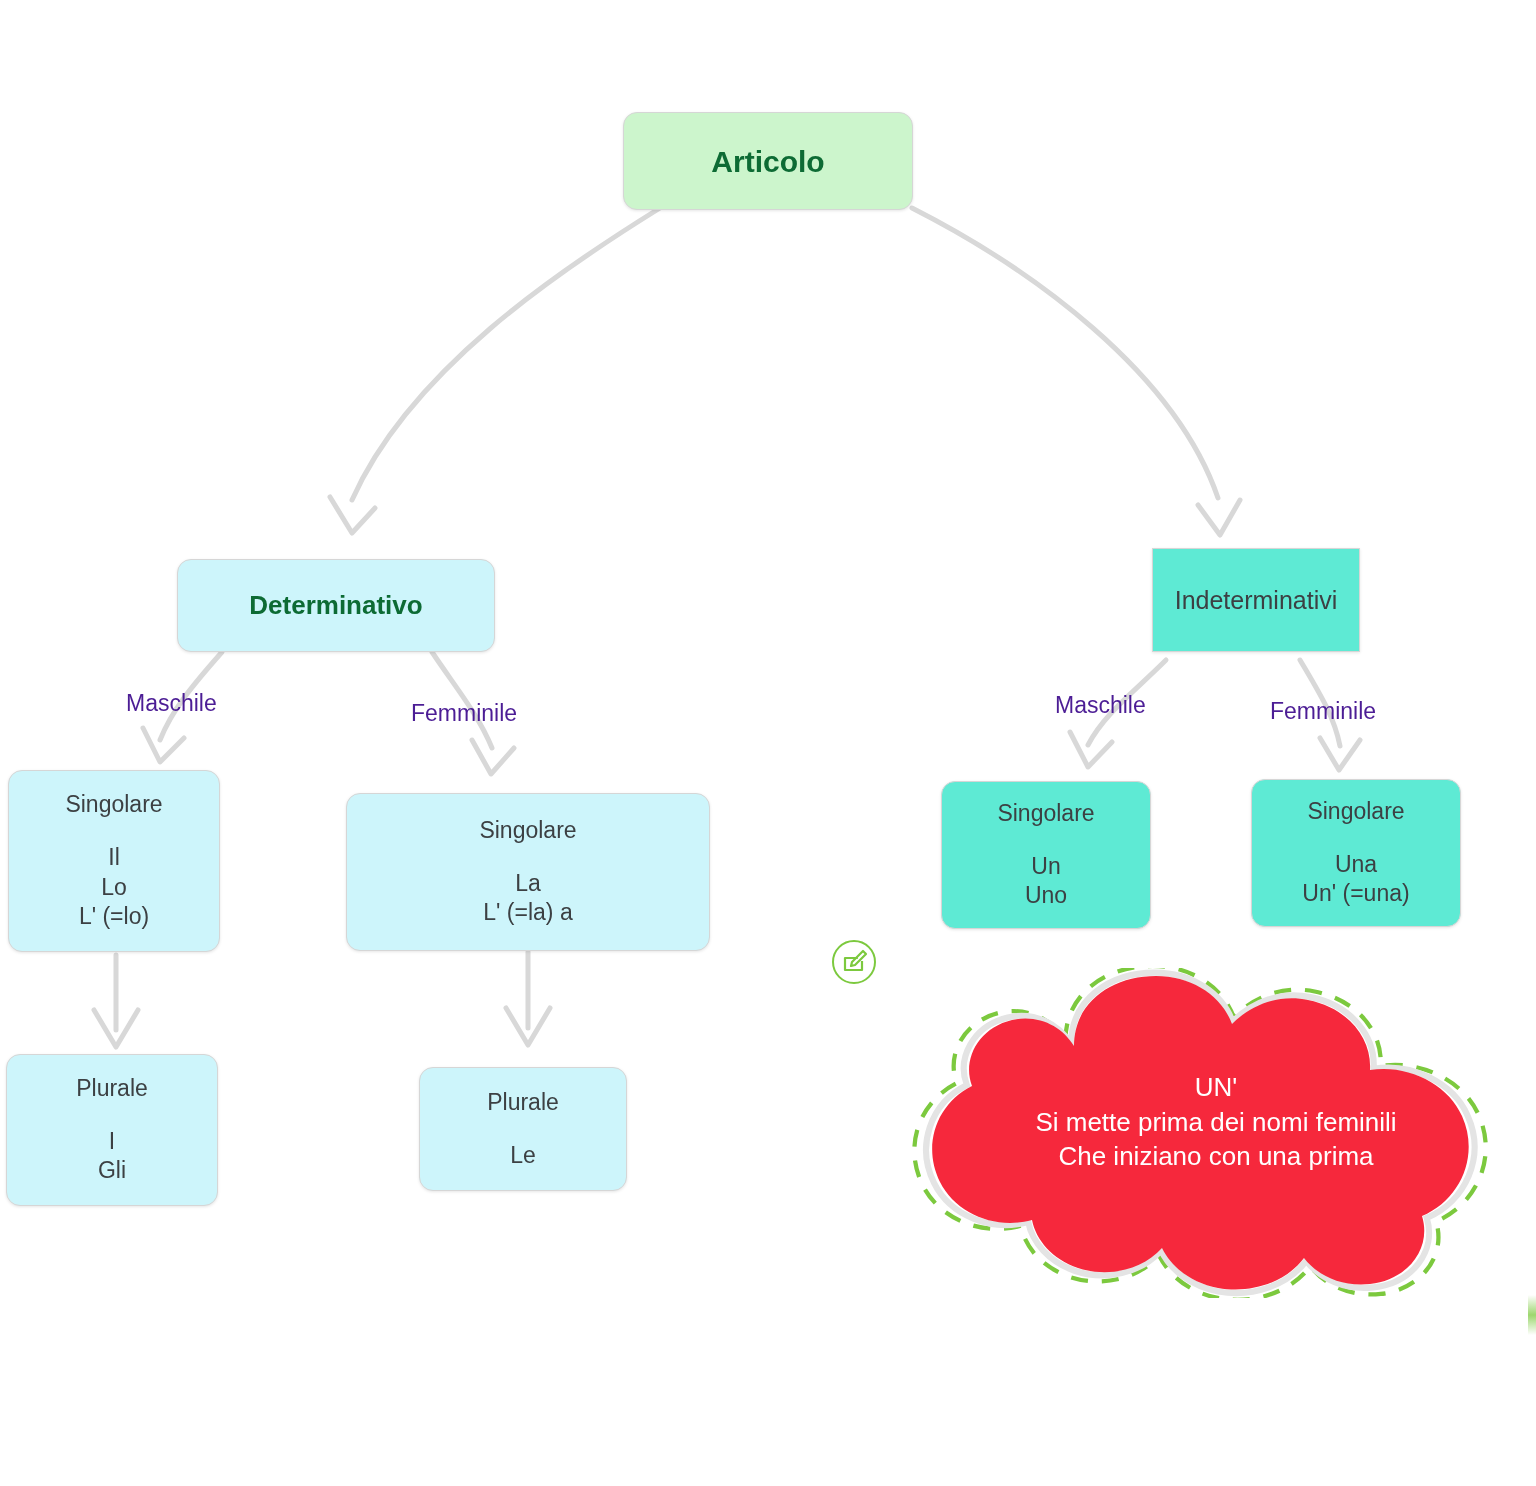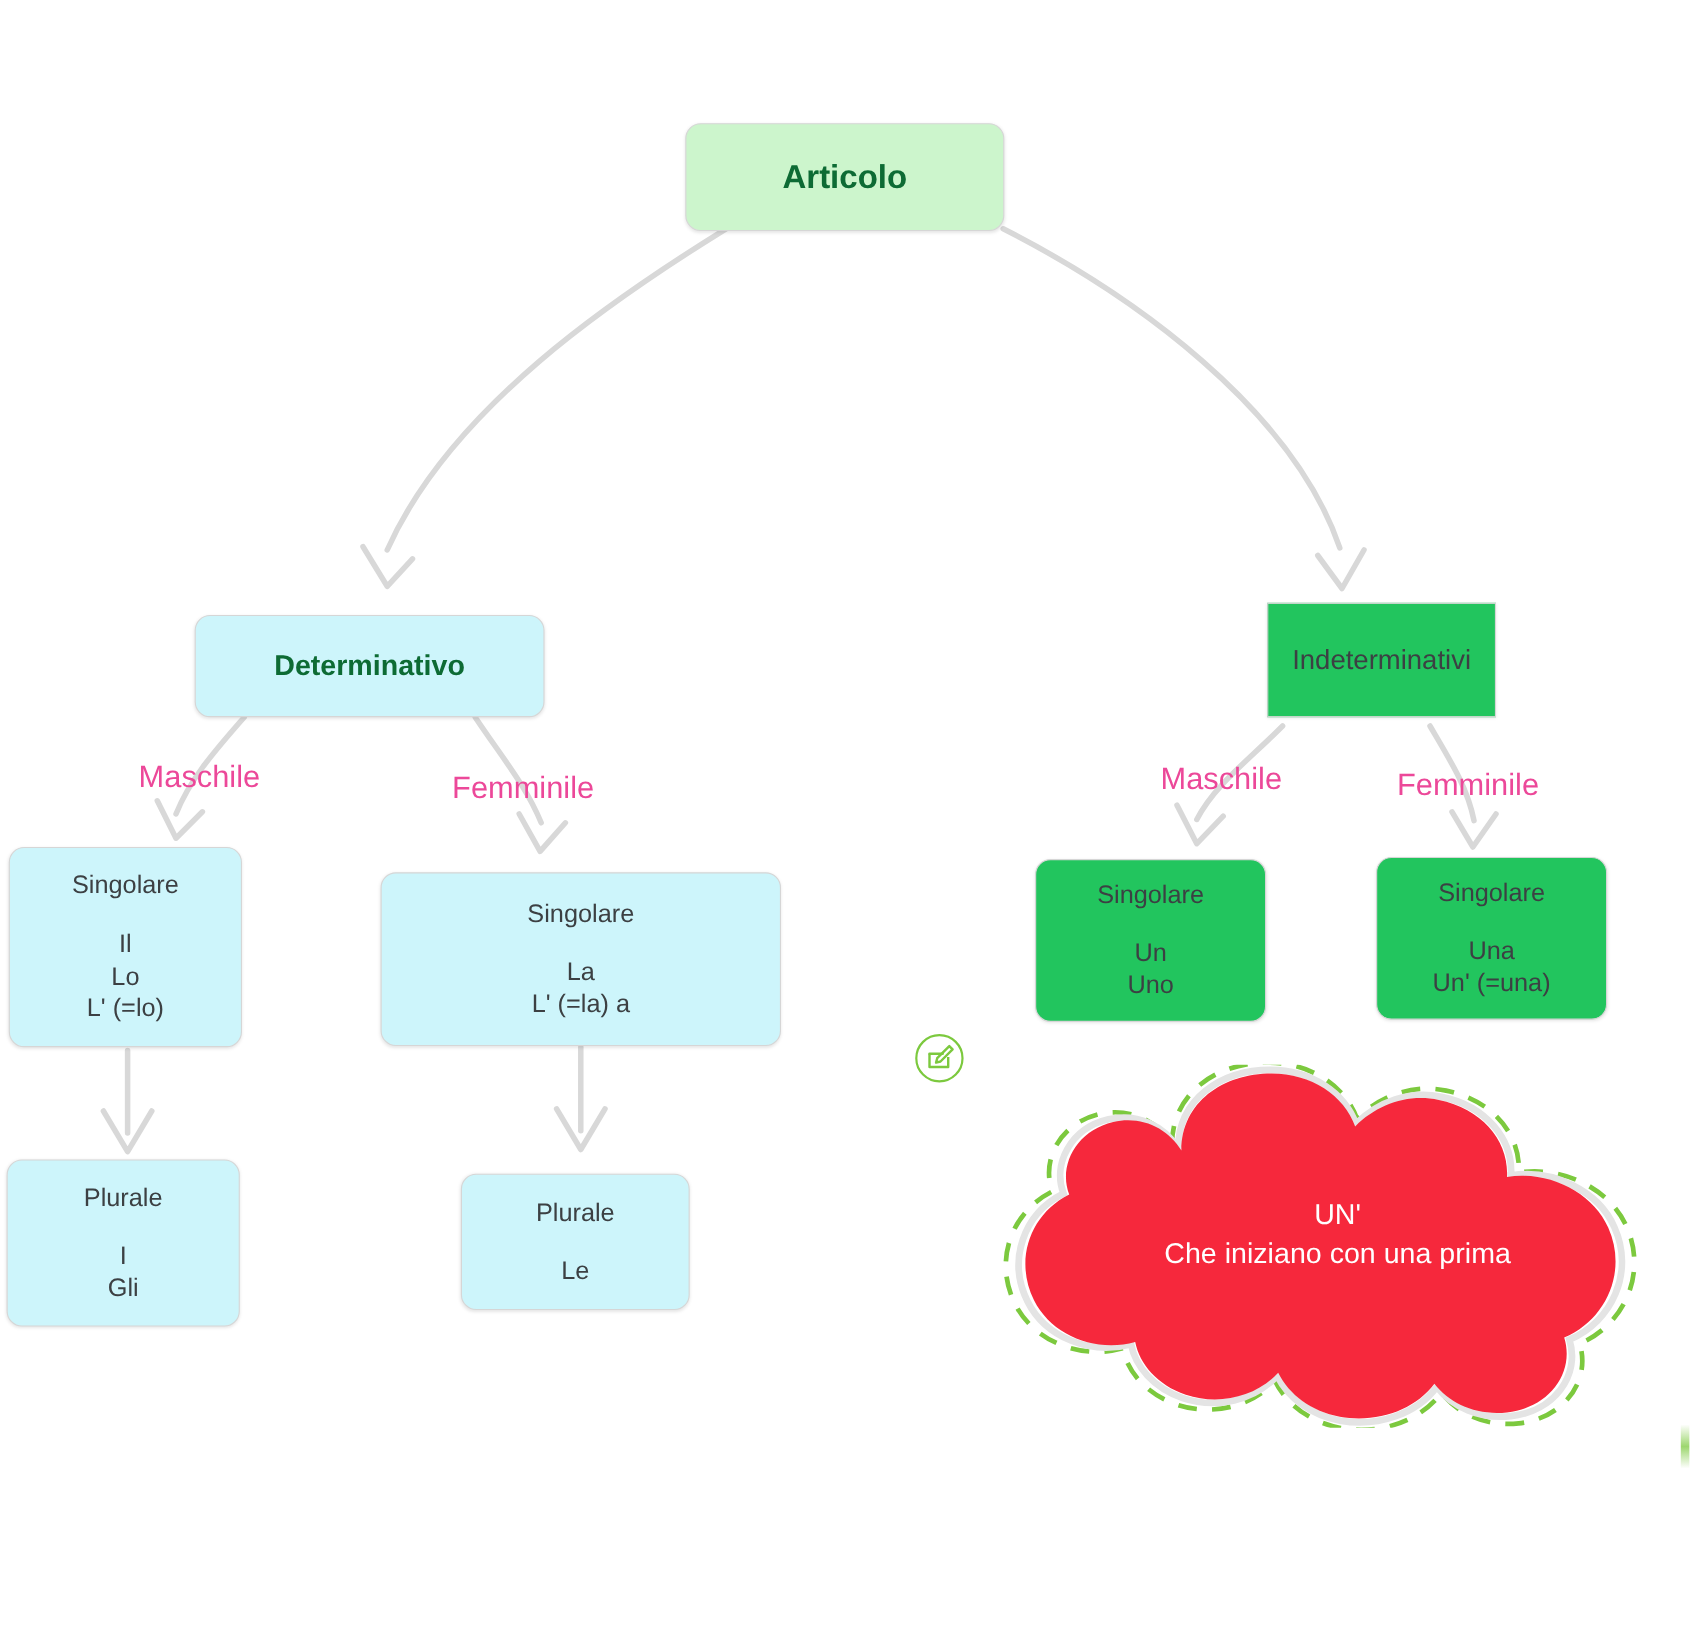--- a/index.html
+++ b/index.html
@@ -41,43 +41,43 @@
     border: 1px solid #d6d6d6;
     box-shadow: 0 1px 3px rgba(0,0,0,0.10);
     color: #3c4043;
     line-height: 1.30;
   }
   .node.rounded { border-radius: 14px; }
   .node.square  { border-radius: 0; }
 
   .fill-green  { background: #ccf5cc; }
   .fill-cyan   { background: #cdf5fb; }
-  .fill-yellow { background: #22c55e; }
+  .fill-yellow { background: #5eead4; }
 
   .title-bold {
     font-weight: bold;
     color: #0d6b34;
   }
 
   .node .hdr {
     display: block;
   }
   .node .gap {
     display: block;
     height: 1em;
   }
   .node .ln {
     display: block;
   }
 
   
   .edge-label {
     position: absolute;
-    color: #ec4899;
-    font-size: 28px;
+    color: #4c1d95;
+    font-size: 23px;
     white-space: nowrap;
   }
 
   
   #cloud-callout {
     position: absolute;
     left: 856px;
     top: 968px;
     width: 700px;
     height: 330px;
@@ -260,20 +260,21 @@
 
       <g transform="translate(350,163) scale(1.022) translate(-350,-163)">
         <use href="#cloud-path" fill="#ffffff" stroke="#e4e4e4" stroke-width="6"></use>
       </g>
 
       <use href="#cloud-path" fill="#f6283c"></use>
     </svg>
 
     <div id="cloud-text">
       <span>UN'</span>
+      <span>Si mette prima dei nomi feminili</span>
       <span>Che iniziano con una prima</span>
       <span class="gap"></span>
     </div>
   </div>
 
   <div id="right-handle"></div>
 
 </div>
 
 </body></html>

